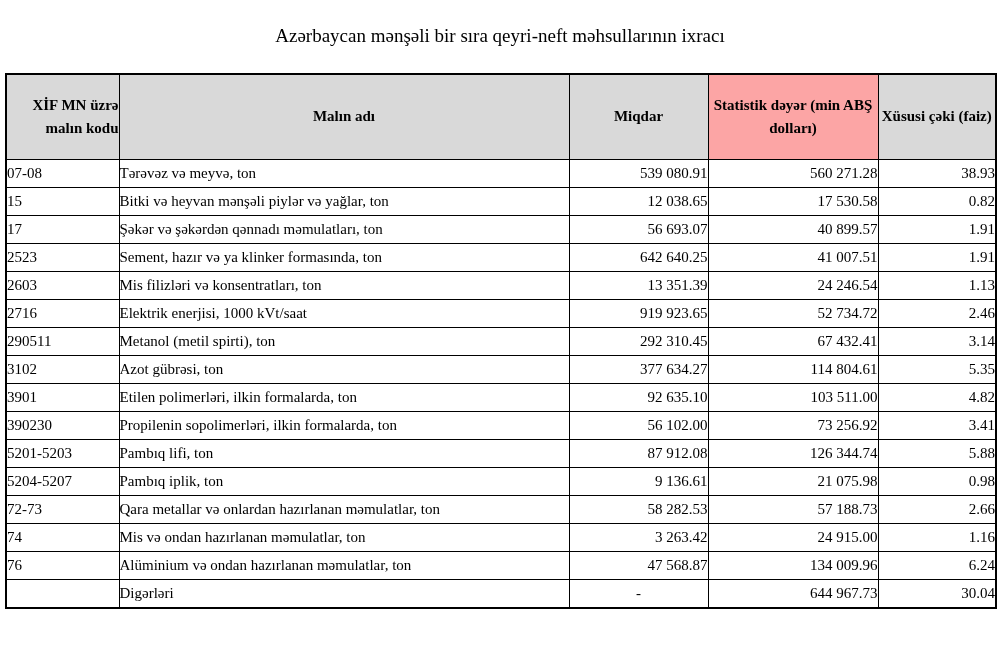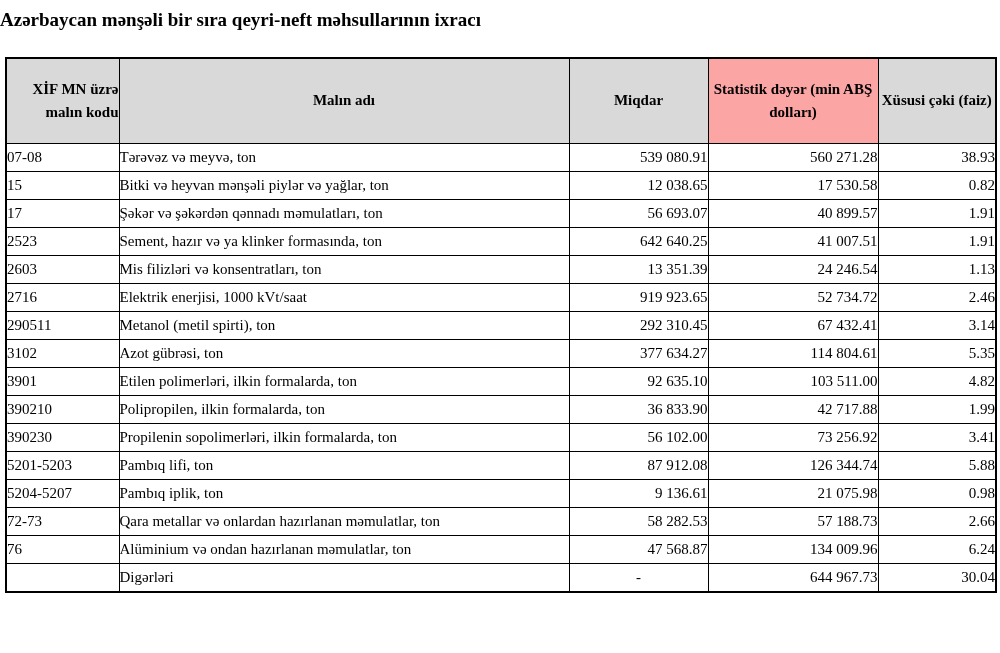--- a/index.html
+++ b/index.html
@@ -6,24 +6,24 @@
     margin: 0;
     padding: 0;
     width: 1000px;
     height: 653px;
     overflow: hidden;
     background: #ffffff;
     color: #000000;
     font-family: "Liberation Serif", "DejaVu Serif", serif;
   }
   .title {
-    text-align: left;
-    font-weight: bold;
+    text-align: center;
+    font-weight: normal;
     font-size: 19px;
-    padding-top: 7px;
+    padding-top: 23px;
     line-height: 26px;
   }
   table.export {
     border-collapse: collapse;
     table-layout: fixed;
     width: 990px;
     margin: 24px 0 0 5px;
     border: 2px solid #000;
   }
   table.export th,
@@ -134,27 +134,20 @@
       <td class="c-share">5.35</td>
     </tr>
     <tr>
       <td class="c-code">3901</td>
       <td class="c-name">Etilen polimerləri, ilkin formalarda, ton</td>
       <td class="c-qty">92 635.10</td>
       <td class="c-val">103 511.00</td>
       <td class="c-share">4.82</td>
     </tr>
     <tr>
-      <td class="c-code">390210</td>
-      <td class="c-name">Polipropilen, ilkin formalarda, ton</td>
-      <td class="c-qty">36 833.90</td>
-      <td class="c-val">42 717.88</td>
-      <td class="c-share">1.99</td>
-    </tr>
-    <tr>
       <td class="c-code">390230</td>
       <td class="c-name">Propilenin sopolimerləri, ilkin formalarda, ton</td>
       <td class="c-qty">56 102.00</td>
       <td class="c-val">73 256.92</td>
       <td class="c-share">3.41</td>
     </tr>
     <tr>
       <td class="c-code">5201-5203</td>
       <td class="c-name">Pambıq lifi, ton</td>
       <td class="c-qty">87 912.08</td>
@@ -169,20 +162,27 @@
       <td class="c-share">0.98</td>
     </tr>
     <tr>
       <td class="c-code">72-73</td>
       <td class="c-name">Qara metallar və onlardan hazırlanan məmulatlar, ton</td>
       <td class="c-qty">58 282.53</td>
       <td class="c-val">57 188.73</td>
       <td class="c-share">2.66</td>
     </tr>
     <tr>
+      <td class="c-code">74</td>
+      <td class="c-name">Mis və ondan hazırlanan məmulatlar, ton</td>
+      <td class="c-qty">3 263.42</td>
+      <td class="c-val">24 915.00</td>
+      <td class="c-share">1.16</td>
+    </tr>
+    <tr>
       <td class="c-code">76</td>
       <td class="c-name">Alüminium və ondan hazırlanan məmulatlar, ton</td>
       <td class="c-qty">47 568.87</td>
       <td class="c-val">134 009.96</td>
       <td class="c-share">6.24</td>
     </tr>
     <tr>
       <td class="c-code"></td>
       <td class="c-name">Digərləri</td>
       <td class="c-qty center">-</td>

